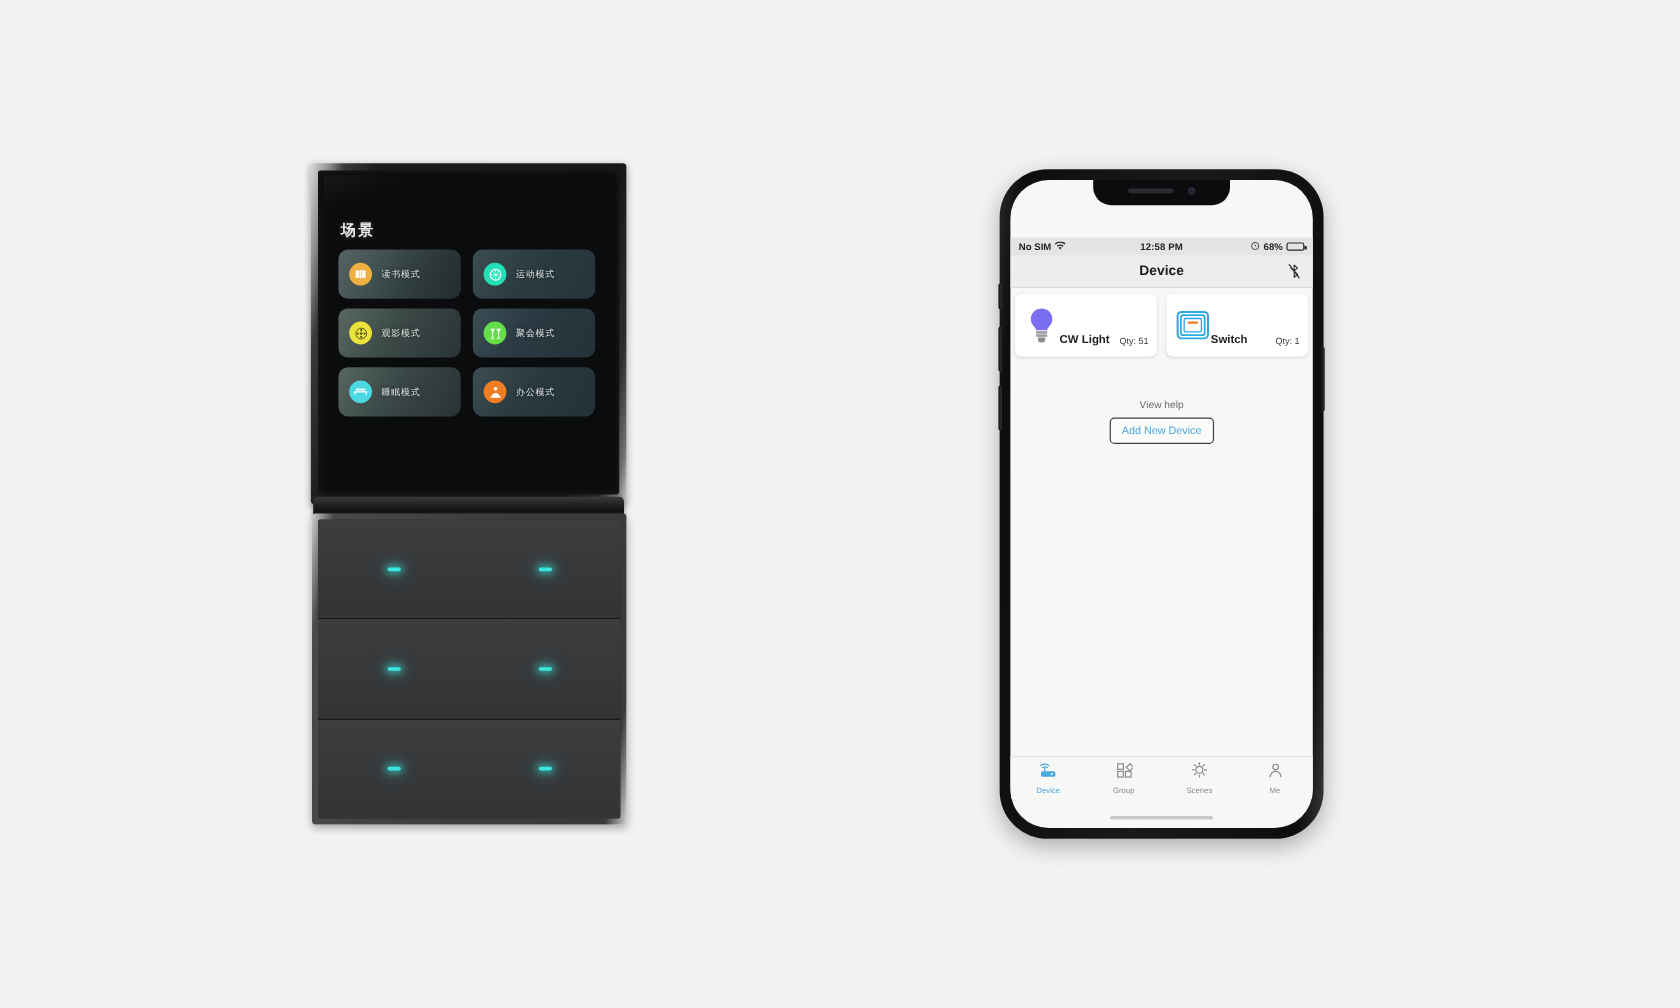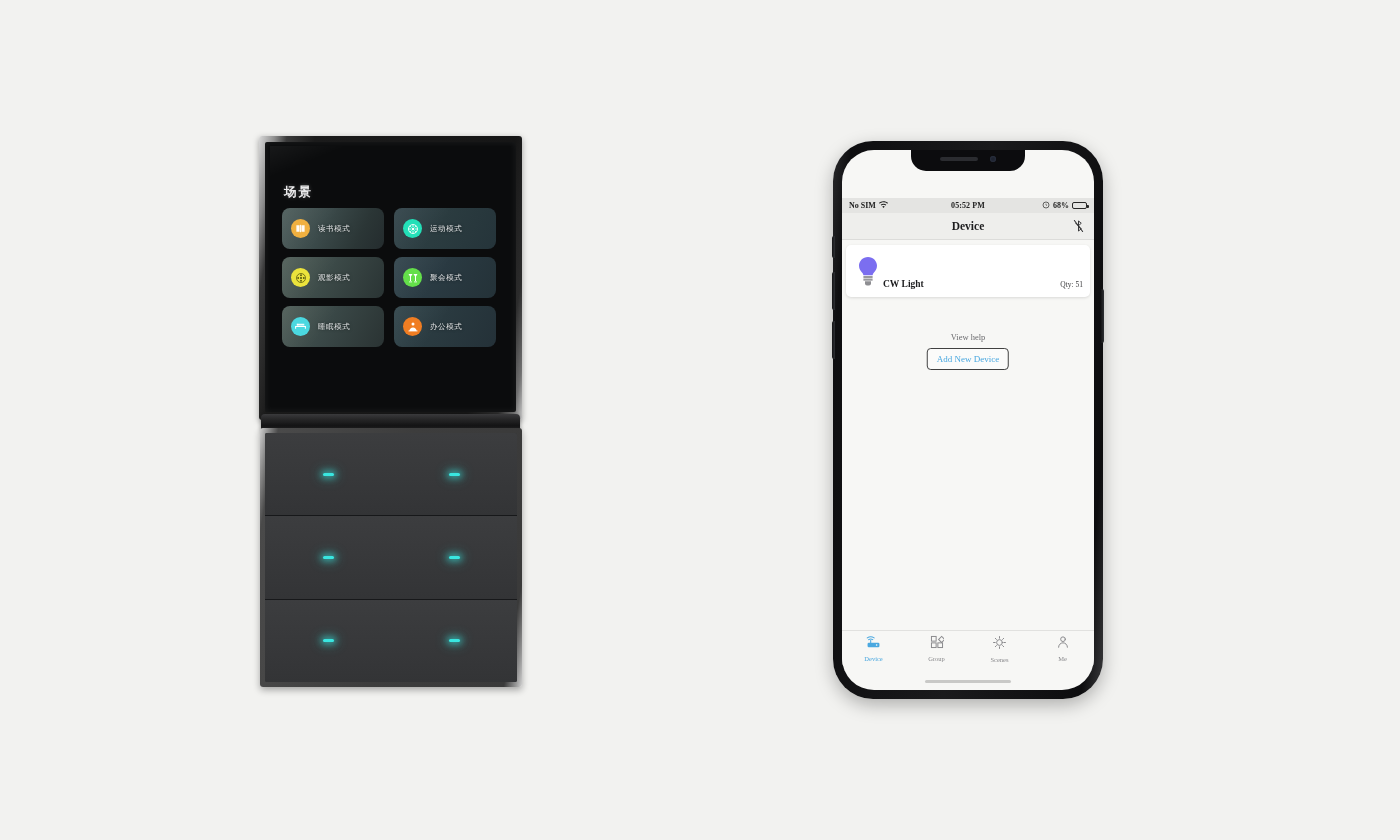--- a/index.html
+++ b/index.html
@@ -210,21 +210,20 @@
     padding: 9px;
     box-sizing: border-box;
   }
   .phone-screen {
     position: relative;
     width: 100%;
     height: 100%;
     background: #f7f7f5;
     border-radius: 32px;
     overflow: hidden;
-    font-family: Liberation Serif, serif;
   }
   .phone-notch {
     position: absolute;
     left: 50%;
     top: 0;
     width: 114px;
     height: 21px;
     margin-left: -57px;
     background: #0c0c0e;
     border-radius: 0 0 15px 15px;
@@ -555,21 +554,21 @@
         <span class="status-left">
           <span>No SIM</span>
           <span>
             <svg width="9" height="8" viewBox="0 0 24 20" fill="#222">
                 <path d="M12 18l-3.4-4.2a5.4 5.4 0 016.8 0z"></path>
                 <path d="M12 9.4c-2.2 0-4.2.8-5.7 2.1l-1.8-2.2A11.4 11.4 0 0112 6.5c2.9 0 5.6 1.1 7.5 2.8l-1.8 2.2A8.6 8.6 0 0012 9.4z"></path>
                 <path d="M12 2.6c-3.9 0-7.5 1.5-10.2 3.9L0 4.2A17.3 17.3 0 0112 0c4.6 0 8.8 1.6 12 4.2l-1.8 2.3A15.6 15.6 0 0012 2.6z"></path>
               </svg>
           </span>
         </span>
-        <span class="status-center">05:52 PM</span>
+        <span class="status-center">12:58 PM</span>
         <span class="status-right">
           <span>
             <svg width="8" height="8" viewBox="0 0 24 24" fill="none" stroke="#222" stroke-width="2">
                 <circle cx="12" cy="12" r="9"></circle>
                 <path d="M12 8v4l3 2" stroke-width="1.6"></path>
               </svg>
           </span>
           <span>68%</span>
           <span class="battery-shell">
             <span class="battery-fill" style="width:68%"></span>
@@ -597,20 +596,34 @@
               <rect x="7.4" y="22.6" width="9.2" height="2.1" fill="#9a9a9e"></rect>
               <path d="M9 25.2h6v2.2a2 2 0 01-2 2h-2a2 2 0 01-2-2z" fill="#8e8e92"></path>
             </svg>
           </span>
           <span class="card-text">
             <span class="card-name">CW Light</span>
             <span class="card-qty">Qty: 51</span>
           </span>
         </div>
 
+        <div class="device-card">
+          <span class="card-icon">
+            <svg width="28" height="24" viewBox="0 0 34 30">
+              <rect x="1.2" y="1.2" width="31.6" height="27.6" rx="4" fill="none" stroke="#2aa8e8" stroke-width="2.1"></rect>
+              <rect x="4.6" y="4.6" width="24.8" height="20.8" rx="2.6" fill="none" stroke="#2aa8e8" stroke-width="1.8"></rect>
+              <rect x="8" y="8" width="18" height="14" rx="1.4" fill="#ffffff" stroke="#2aa8e8" stroke-width="1.4"></rect>
+              <rect x="11.5" y="11.2" width="11" height="2.4" rx="1.2" fill="#ef7a28"></rect>
+            </svg>
+          </span>
+          <span class="card-text">
+            <span class="card-name">Switch</span>
+            <span class="card-qty">Qty: 1</span>
+          </span>
+        </div>
 
       </div>
 
       <div class="view-help">View help</div>
       <div class="add-device-btn">Add New Device</div>
 
       <div class="tab-bar">
 
         <div class="tab-item active">
           <span>

